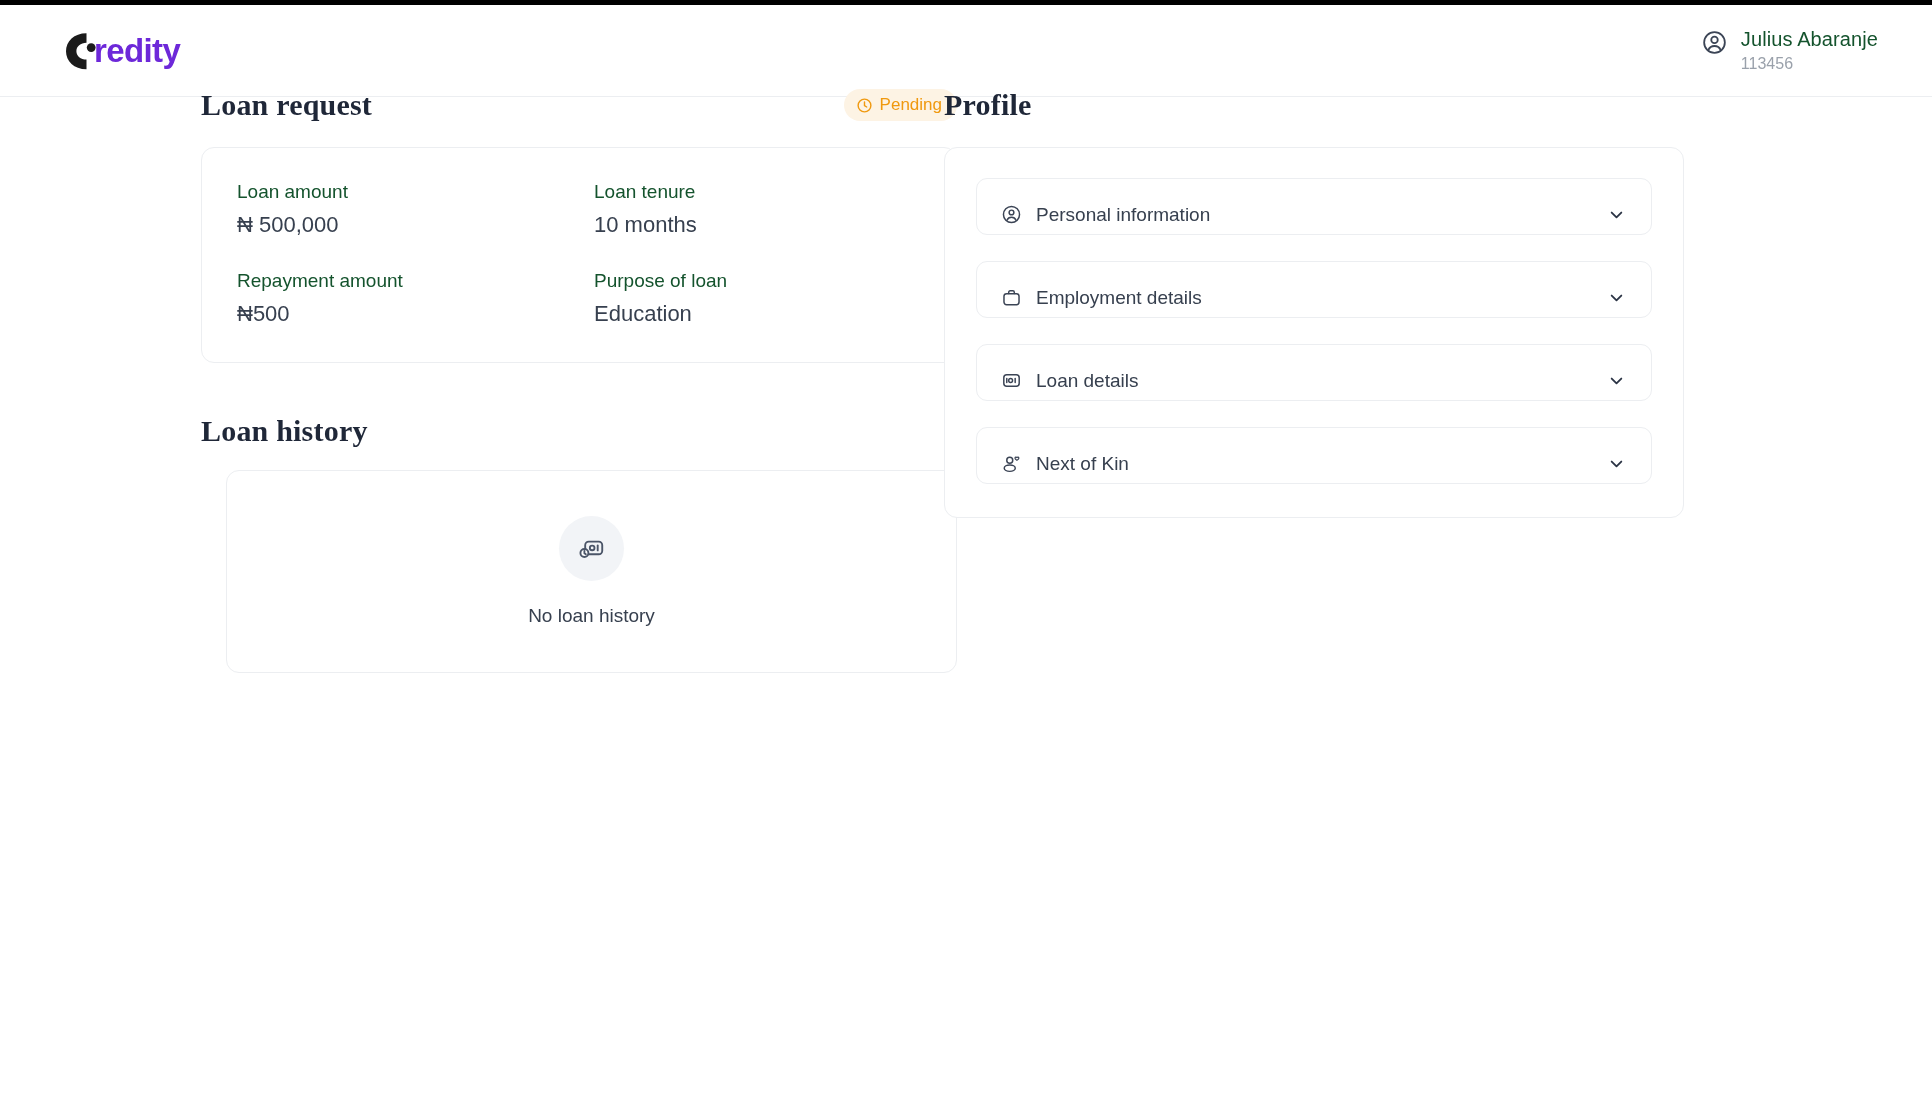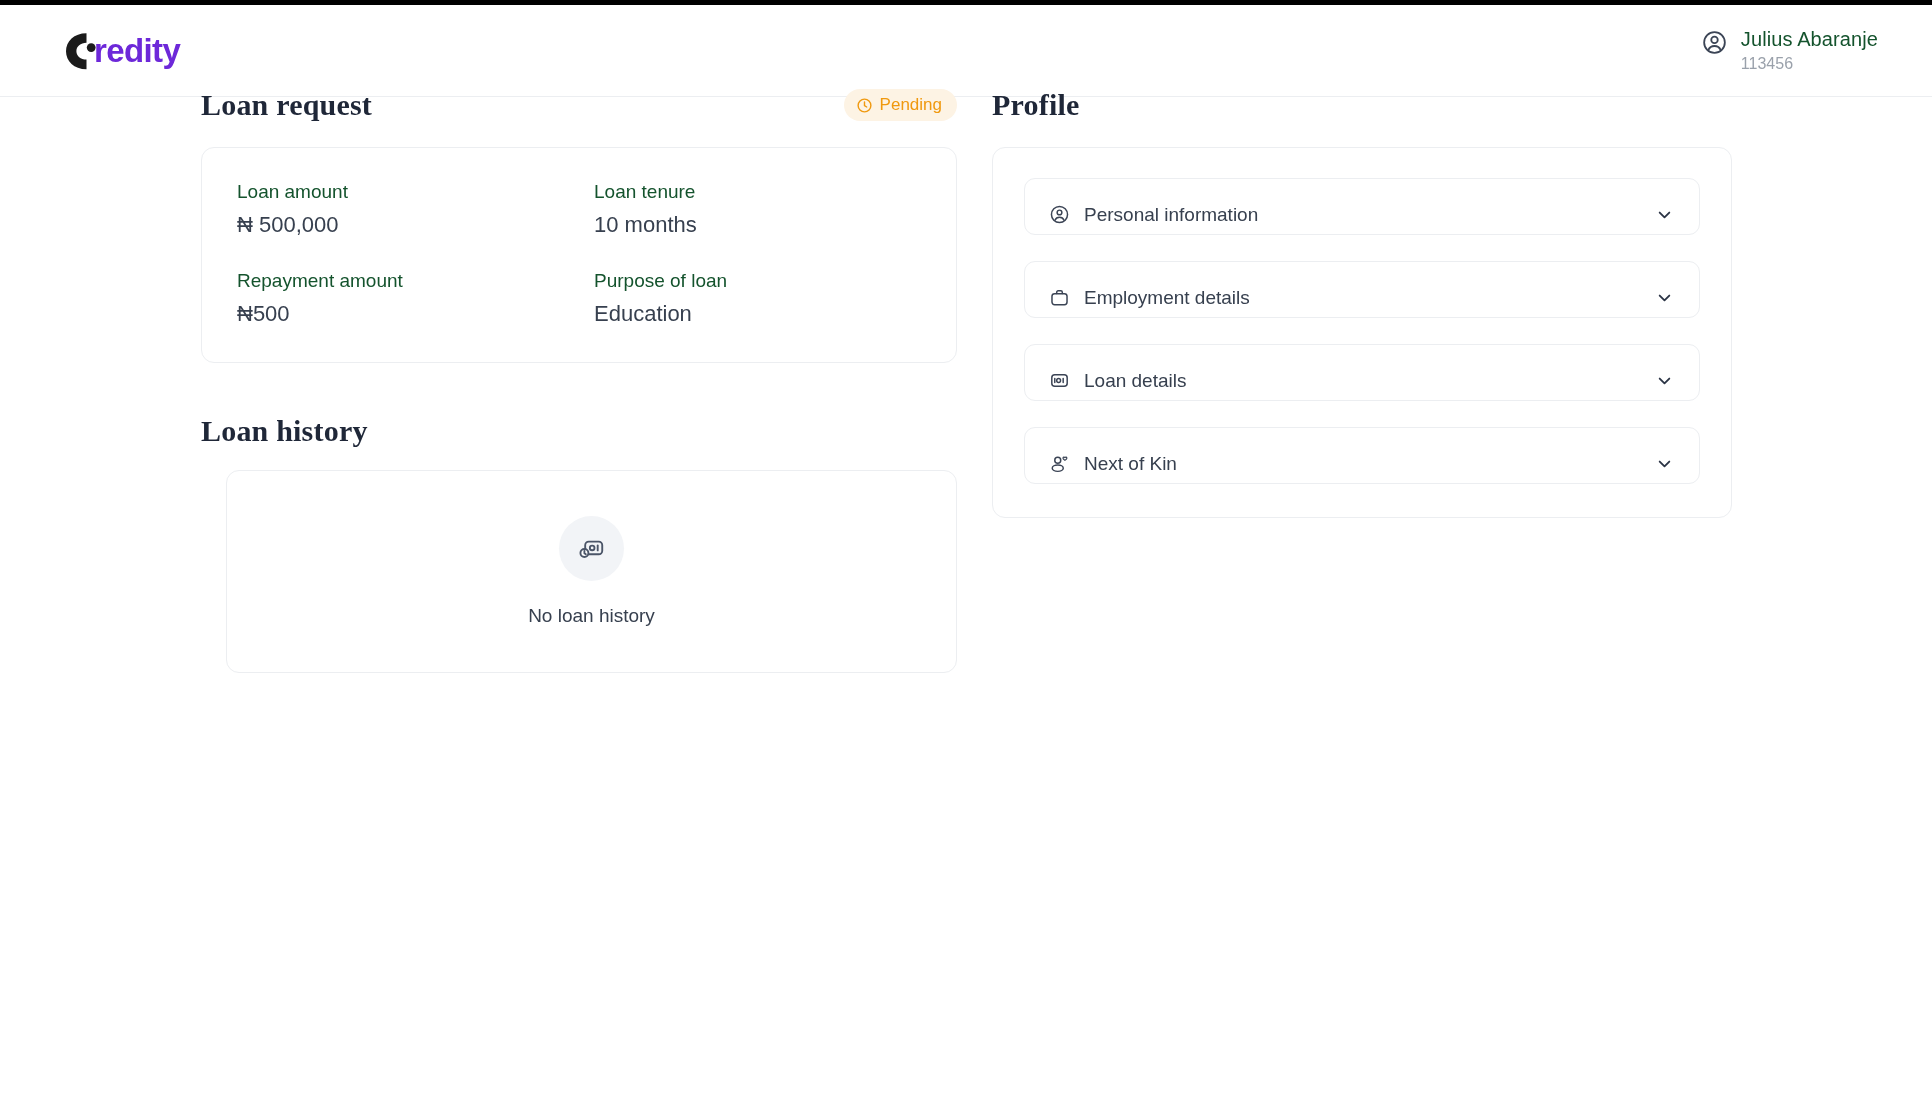--- a/index.html
+++ b/index.html
@@ -77,21 +77,21 @@
 
   .col-left {
     position: absolute;
     top: 88px;
     left: 201px;
     width: 756px;
   }
   .col-right {
     position: absolute;
     top: 88px;
-    left: 992px;
+    left: 944px;
     width: 740px;
   }
 
   
   .section-title {
     font-family: "Liberation Serif", serif;
     font-weight: bold;
     font-size: 30px;
     color: #1f2738;
     line-height: 34px;

